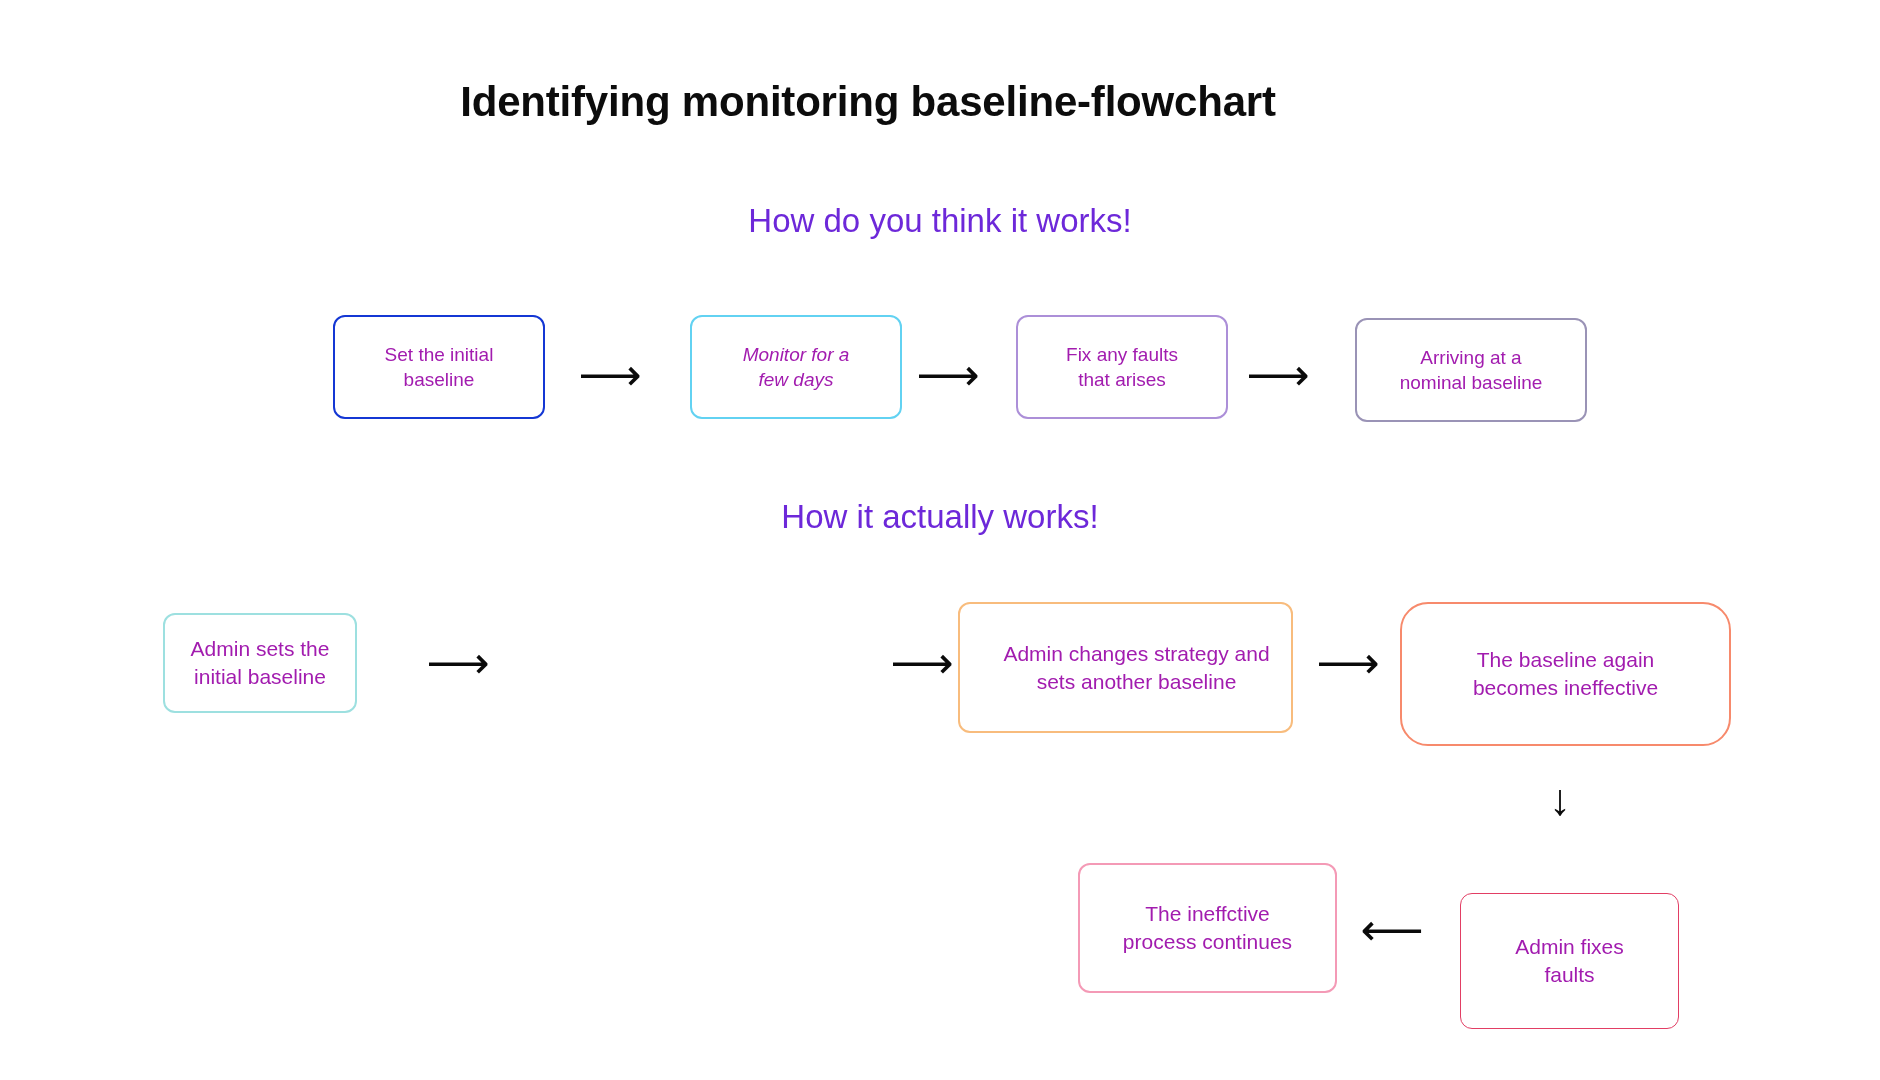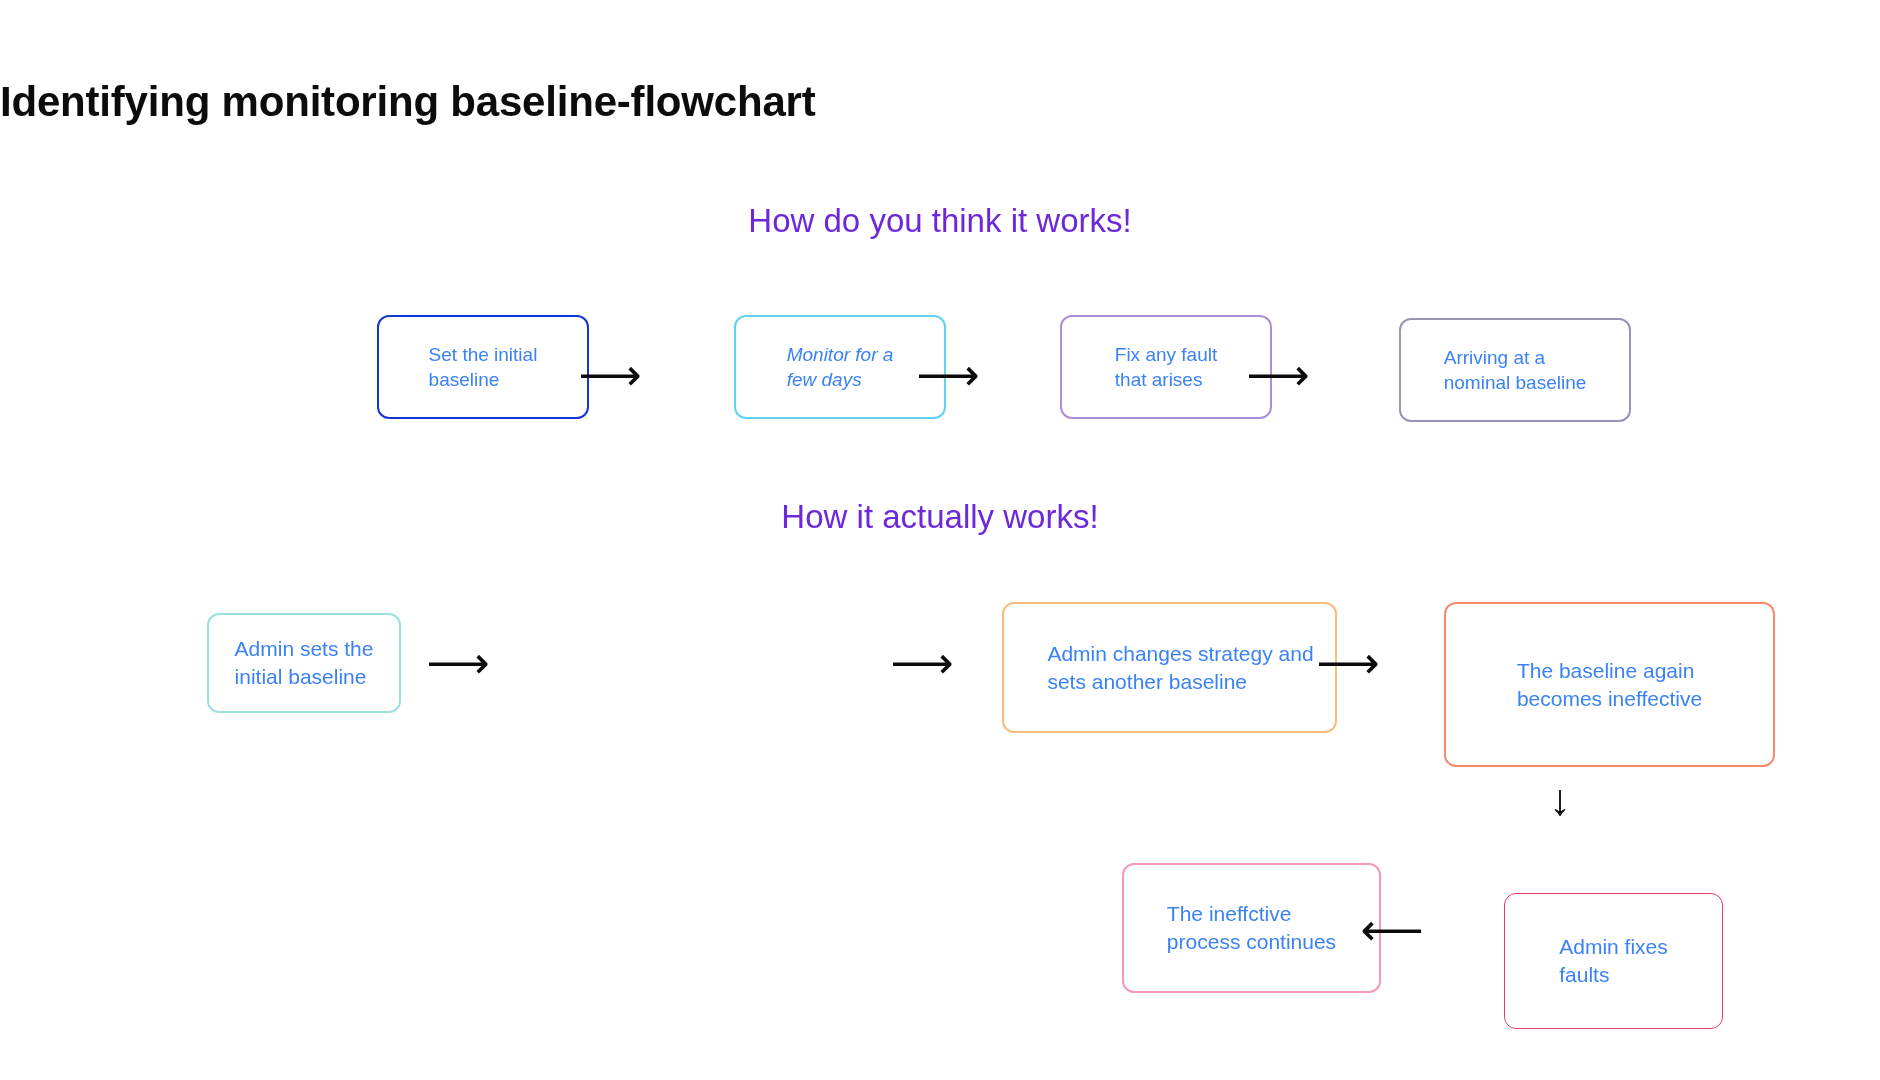--- a/index.html
+++ b/index.html
@@ -20,20 +20,21 @@
     position: relative;
     width: 1880px;
     height: 1080px;
   }
 
   .page-title {
     position: absolute;
     top: 78px;
     left: 0;
     width: 1736px;
+    text-align: center;
     font-size: 42px;
     font-weight: bold;
     letter-spacing: -0.2px;
     color: #0c0c0c;
   }
 
   .section-heading {
     position: absolute;
     left: 0;
     width: 1880px;
@@ -49,41 +50,40 @@
   .node {
     position: absolute;
     box-sizing: border-box;
     background: #ffffff;
     border-style: solid;
     border-width: 2px;
     border-radius: 12px;
     display: flex;
     align-items: center;
     justify-content: center;
-    text-align: left;
+    text-align: center;
     line-height: 1.32;
-    color: #3b82f6;
+    color: #a21caf;
     padding: 4px 10px;
     white-space: pre-line;
-    margin-left: 44px;
   }
 
   
   .r1 { font-size: 19px; }
   #n1 { left: 333px; top: 315px; width: 212px; height: 104px; border-color: #1437d4; border-width: 2.5px; }
   #n2 { left: 690px; top: 315px; width: 212px; height: 104px; border-color: #62d2f2; font-style: italic; }
   #n3 { left: 1016px; top: 315px; width: 212px; height: 104px; border-color: #ac8fd8; }
   #n4 { left: 1355px; top: 318px; width: 232px; height: 104px; border-color: #9a93b6; }
 
   
   .r2 { font-size: 21px; }
   #m1 { left: 163px; top: 613px; width: 194px; height: 100px; border-color: #9de0e0; }
   #m2 { left: 534px; top: 600px; width: 335px; height: 135px; border-color: #a7cf4f; }
   #m3 { left: 958px; top: 602px; width: 335px; height: 131px; border-color: #f8bc7d; padding-left: 32px; }
-  #m4 { left: 1400px; top: 602px; width: 331px; height: 165px; border-color: #f78a6c; }
+  #m4 { left: 1400px; top: 602px; width: 331px; height: 144px; border-color: #f78a6c; border-radius: 28px; }
 
   
   .r3 { font-size: 21px; }
   #b1 { left: 1078px; top: 863px; width: 259px; height: 130px; border-color: #f49ab6; }
   #b2 { left: 1460px; top: 893px; width: 219px; height: 136px; border-color: #e23e64; border-width: 1.8px; }
 
   
   .arrow {
     position: absolute;
     display: flex;
@@ -124,21 +124,21 @@
   <div class="node r1" id="n1">Set the initial
 baseline</div>
 
   <div class="arrow arrow-h" id="a1">⟶</div>
 
   <div class="node r1" id="n2">Monitor for a
 few days</div>
 
   <div class="arrow arrow-h" id="a2">⟶</div>
 
-  <div class="node r1" id="n3">Fix any fault
+  <div class="node r1" id="n3">Fix any faults
 that arises</div>
 
   <div class="arrow arrow-h" id="a3">⟶</div>
 
   <div class="node r1" id="n4">Arriving at a
 nominal baseline</div>
 
   <div class="section-heading s2">How it actually works!</div>
 
   <div class="node r2" id="m1">Admin sets the

